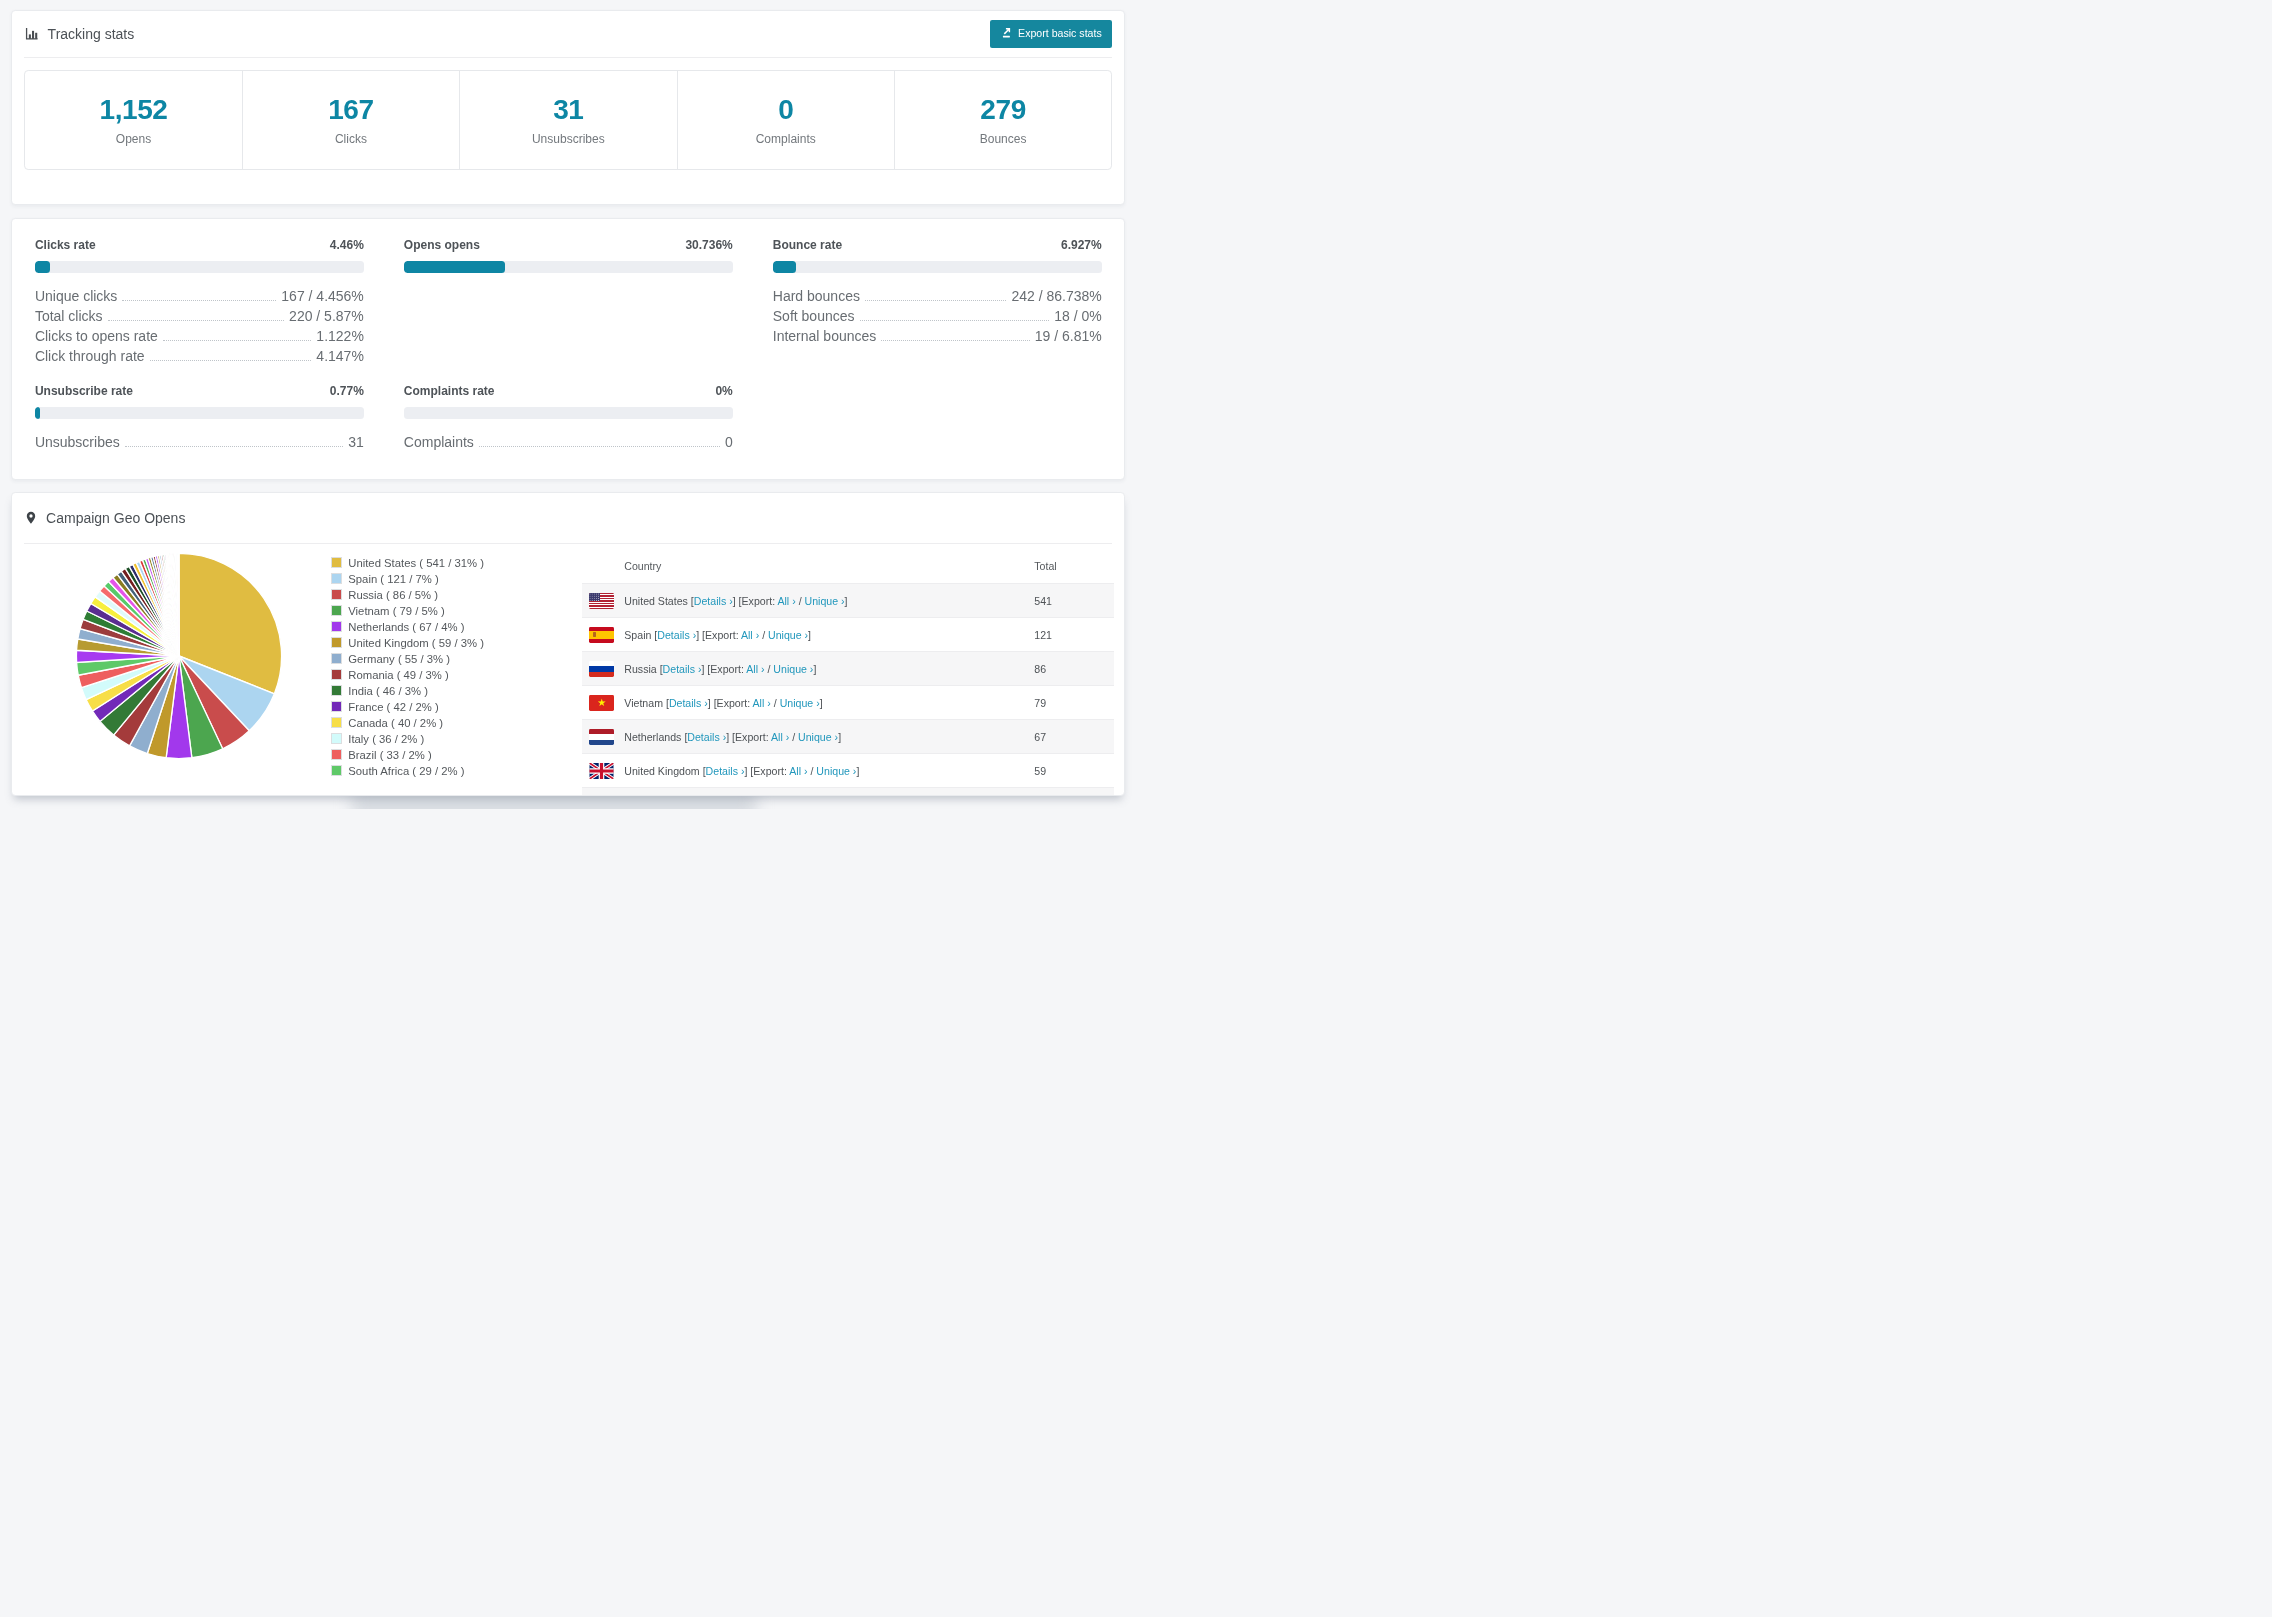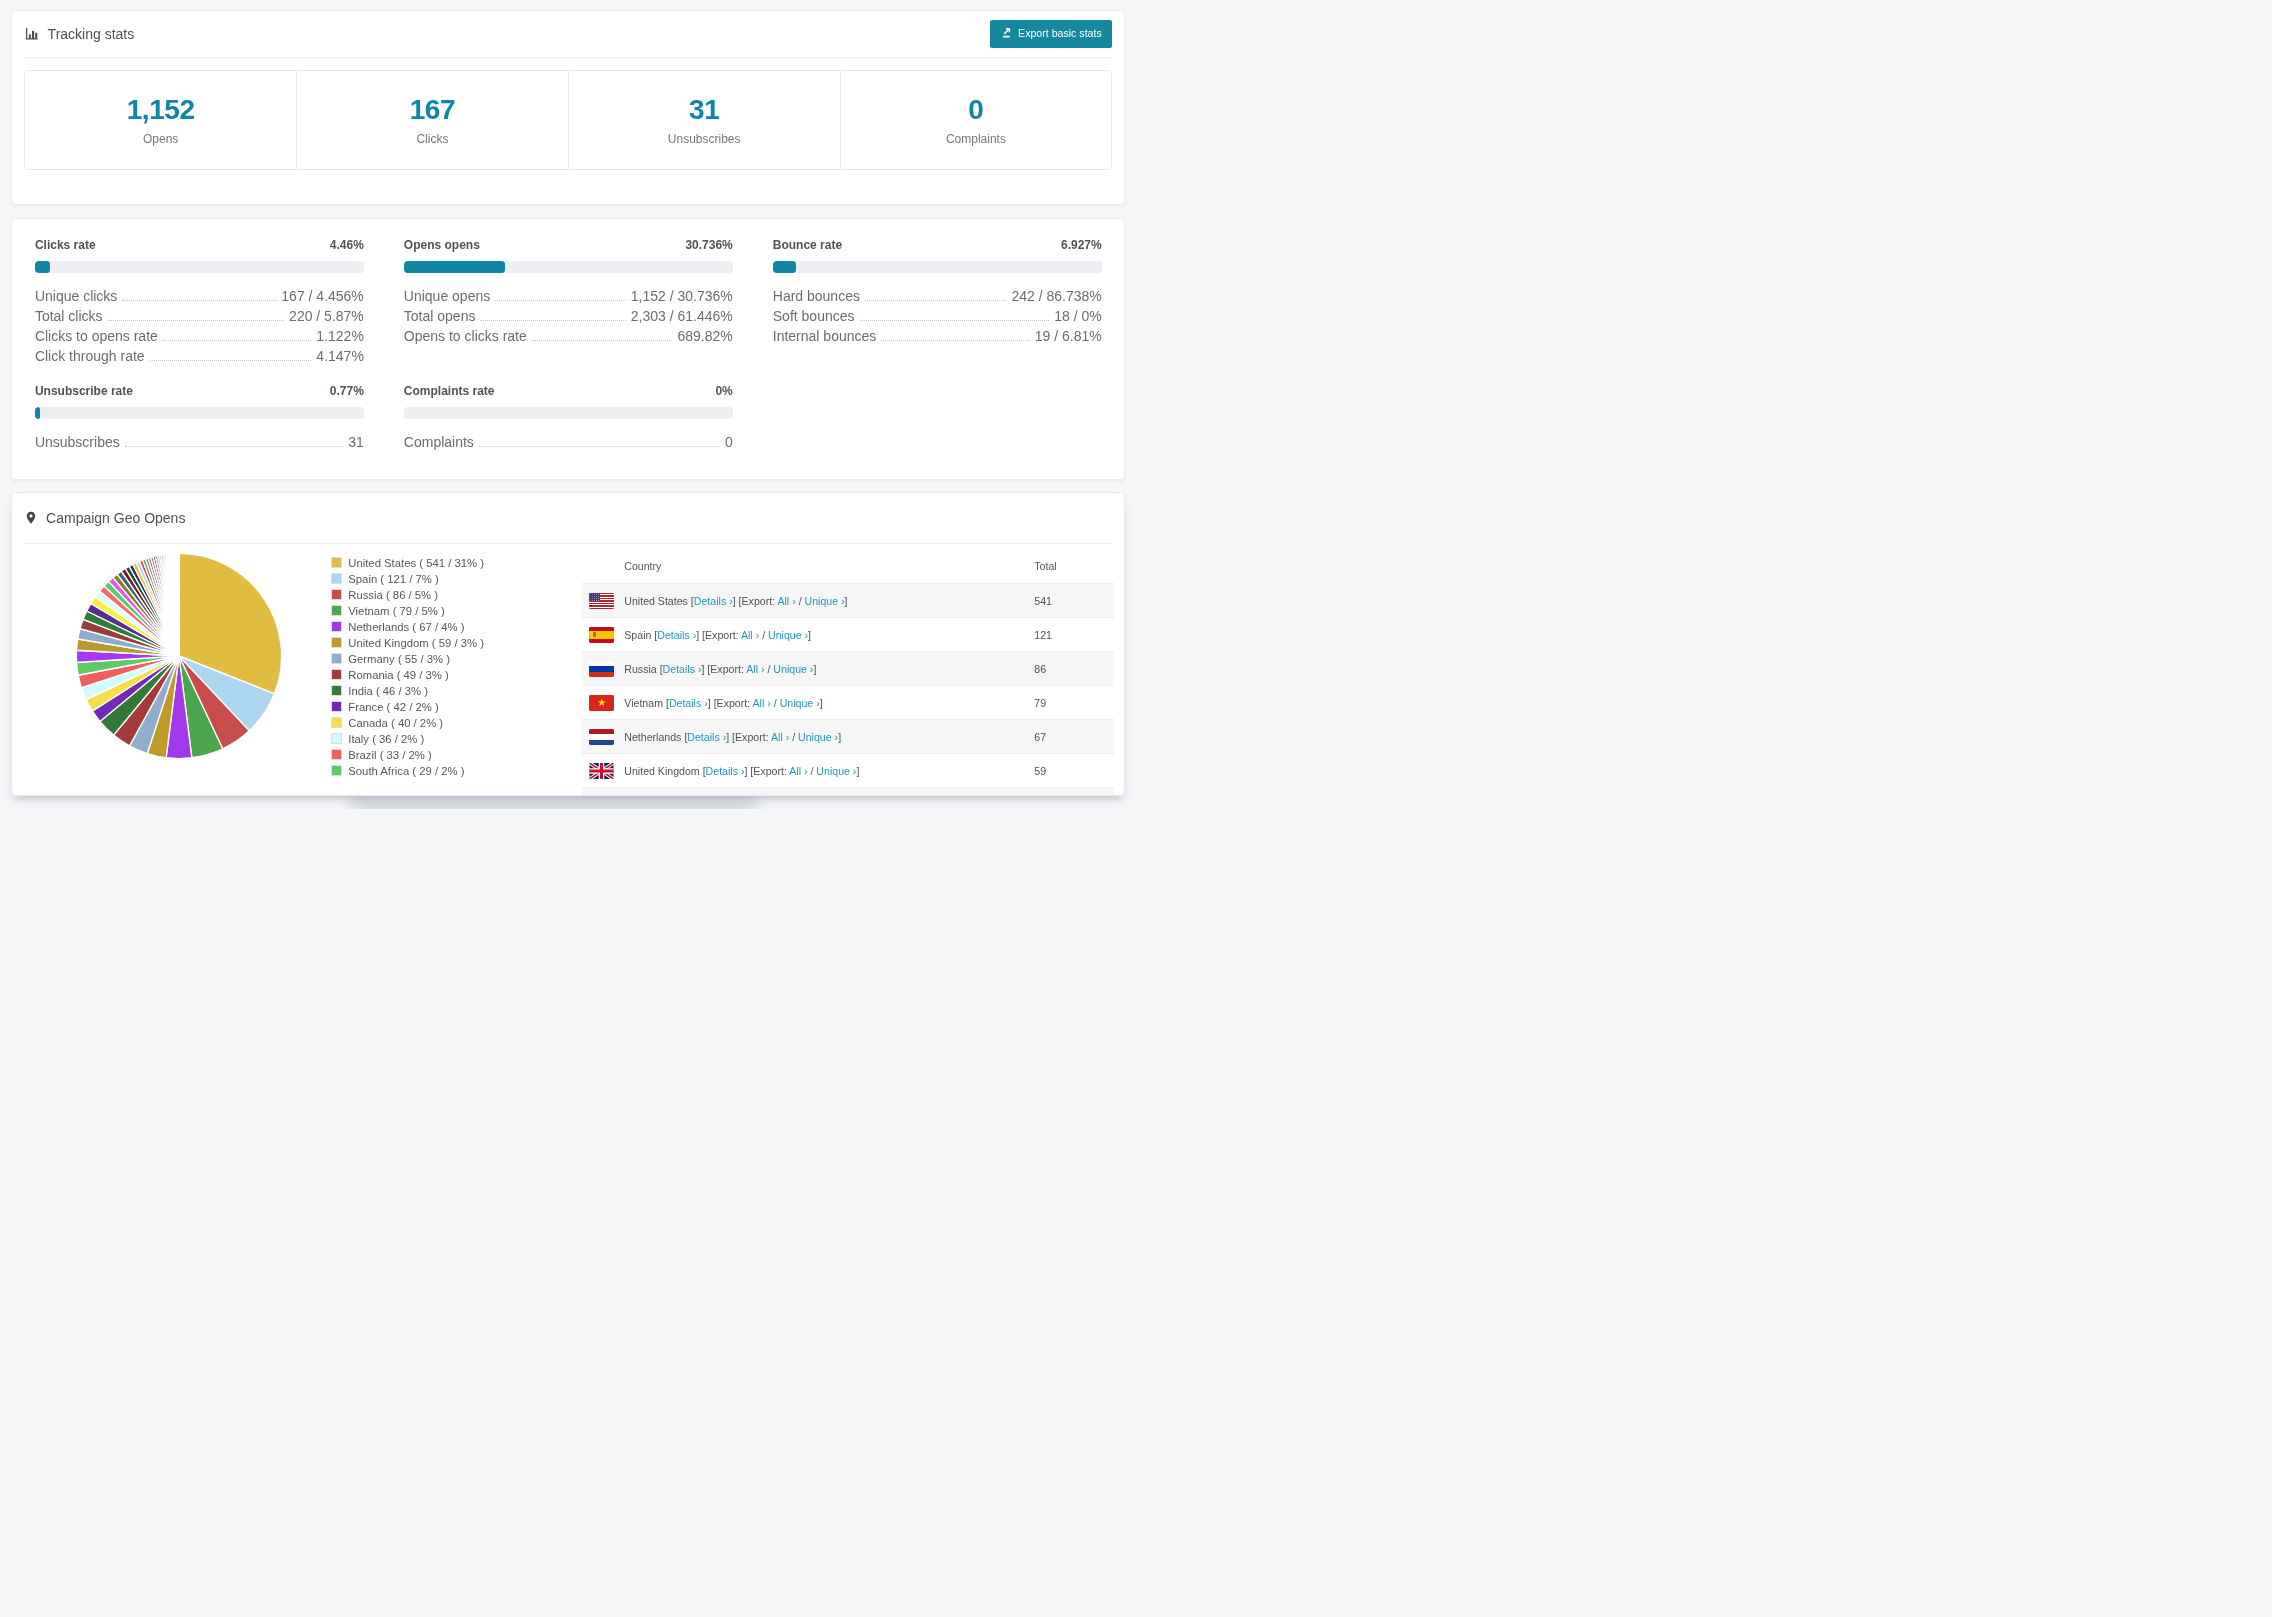--- a/index.html
+++ b/index.html
@@ -131,20 +131,24 @@
         <div class="stat-label">Clicks</div>
       </div>
       <div class="statbox">
         <div class="stat-value">31</div>
         <div class="stat-label">Unsubscribes</div>
       </div>
       <div class="statbox">
         <div class="stat-value">0</div>
         <div class="stat-label">Complaints</div>
       </div>
+      <div class="statbox">
+        <div class="stat-value">279</div>
+        <div class="stat-label">Bounces</div>
+      </div>
     </div>
   </section>
 
   <section class="card card-rates">
     <div class="rates-grid">
 
       <div class="rate">
         <div class="rate-head">
           <span class="rate-title">Clicks rate</span>
           <span class="rate-value">4.46%</span>
@@ -177,37 +181,20 @@
       </div>
 
       <div class="rate">
         <div class="rate-head">
           <span class="rate-title">Opens opens</span>
           <span class="rate-value">30.736%</span>
         </div>
         <div class="bar">
             <div class="bar-fill" style="width: 30.736%;"></div>
           </div>
-        <div class="rate-rows">
-          <div class="rrow">
-              <span class="rlabel">Unique opens</span>
-              <span class="leader"></span>
-              <span class="rvalue">1,152 / 30.736%</span>
-            </div>
-          <div class="rrow">
-              <span class="rlabel">Total opens</span>
-              <span class="leader"></span>
-              <span class="rvalue">2,303 / 61.446%</span>
-            </div>
-          <div class="rrow">
-              <span class="rlabel">Opens to clicks rate</span>
-              <span class="leader"></span>
-              <span class="rvalue">689.82%</span>
-            </div>
-        </div>
       </div>
 
       <div class="rate">
         <div class="rate-head">
           <span class="rate-title">Bounce rate</span>
           <span class="rate-value">6.927%</span>
         </div>
         <div class="bar">
             <div class="bar-fill" style="width: 6.927%;"></div>
           </div>

